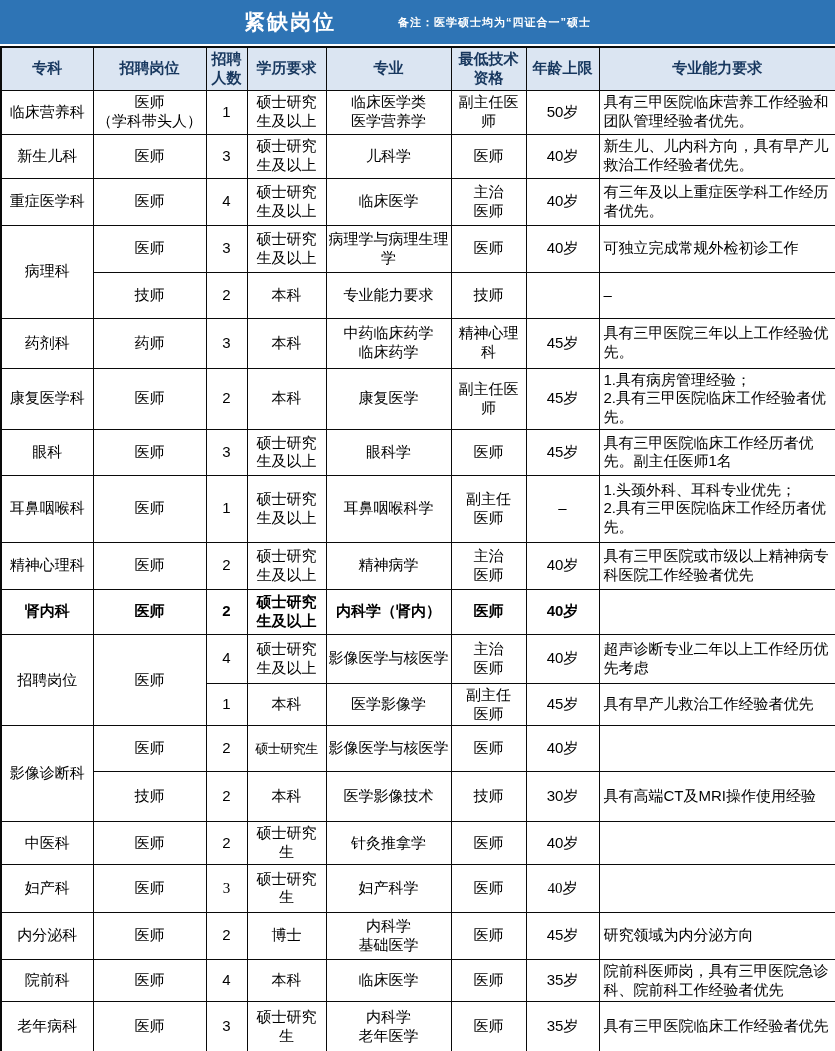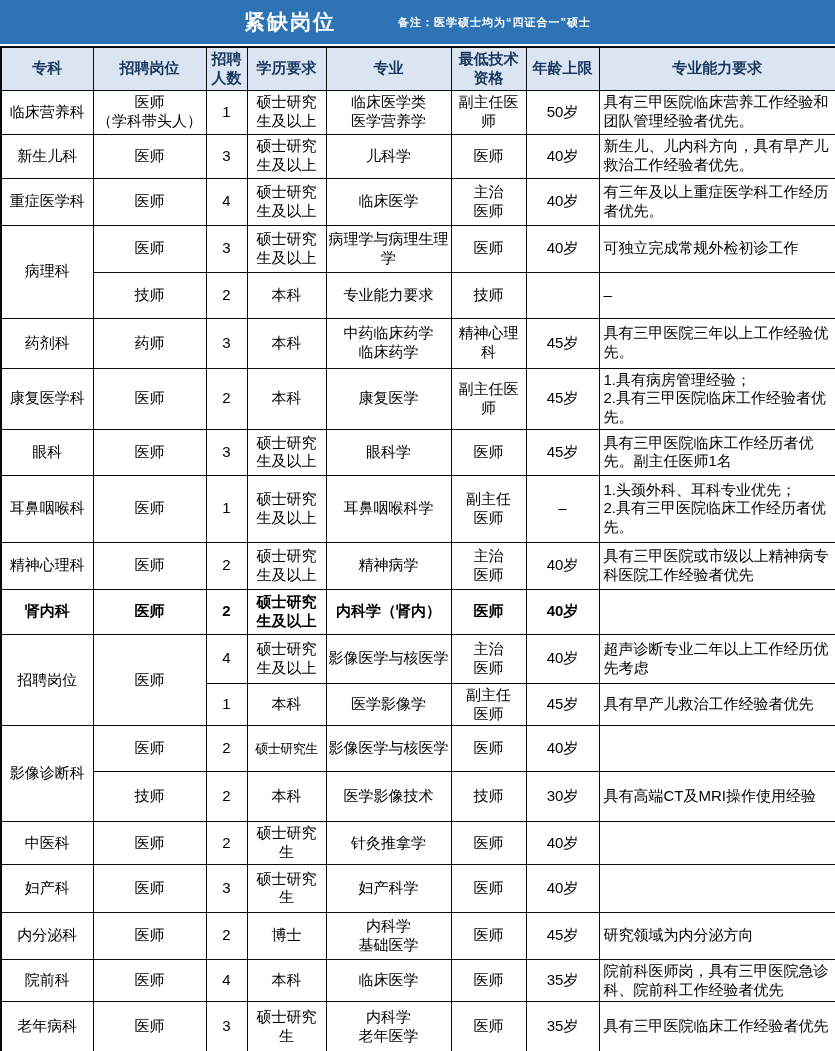--- a/index.html
+++ b/index.html
@@ -266,21 +266,21 @@
         <tr style="height: 42px; margin-top: 6px;">
           <td>中医科</td>
           <td>医师</td>
           <td>2</td>
           <td>硕士研究生</td>
           <td>针灸推拿学</td>
           <td>医师</td>
           <td>40岁</td>
           <td class="left"></td>
         </tr>
-        <tr style="height: 48px;">
+        <tr style="height: 48px; font-family: Liberation Serif, serif;">
           <td>妇产科</td>
           <td>医师</td>
           <td>3</td>
           <td>硕士研究生</td>
           <td>妇产科学</td>
           <td>医师</td>
           <td>40岁</td>
           <td class="left"></td>
         </tr>
         <tr style="height: 47px; margin-top: 37px;">

